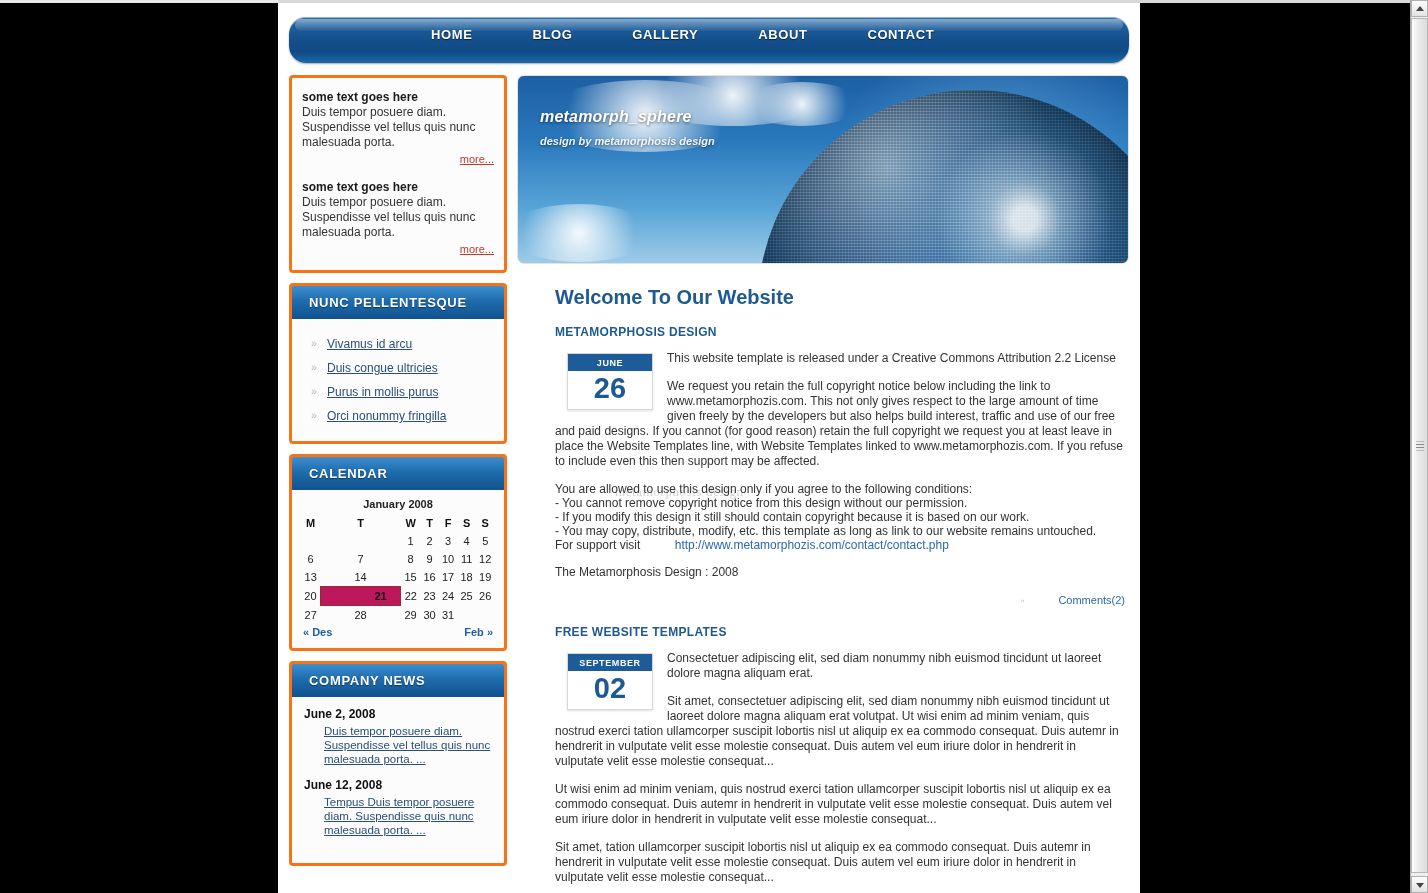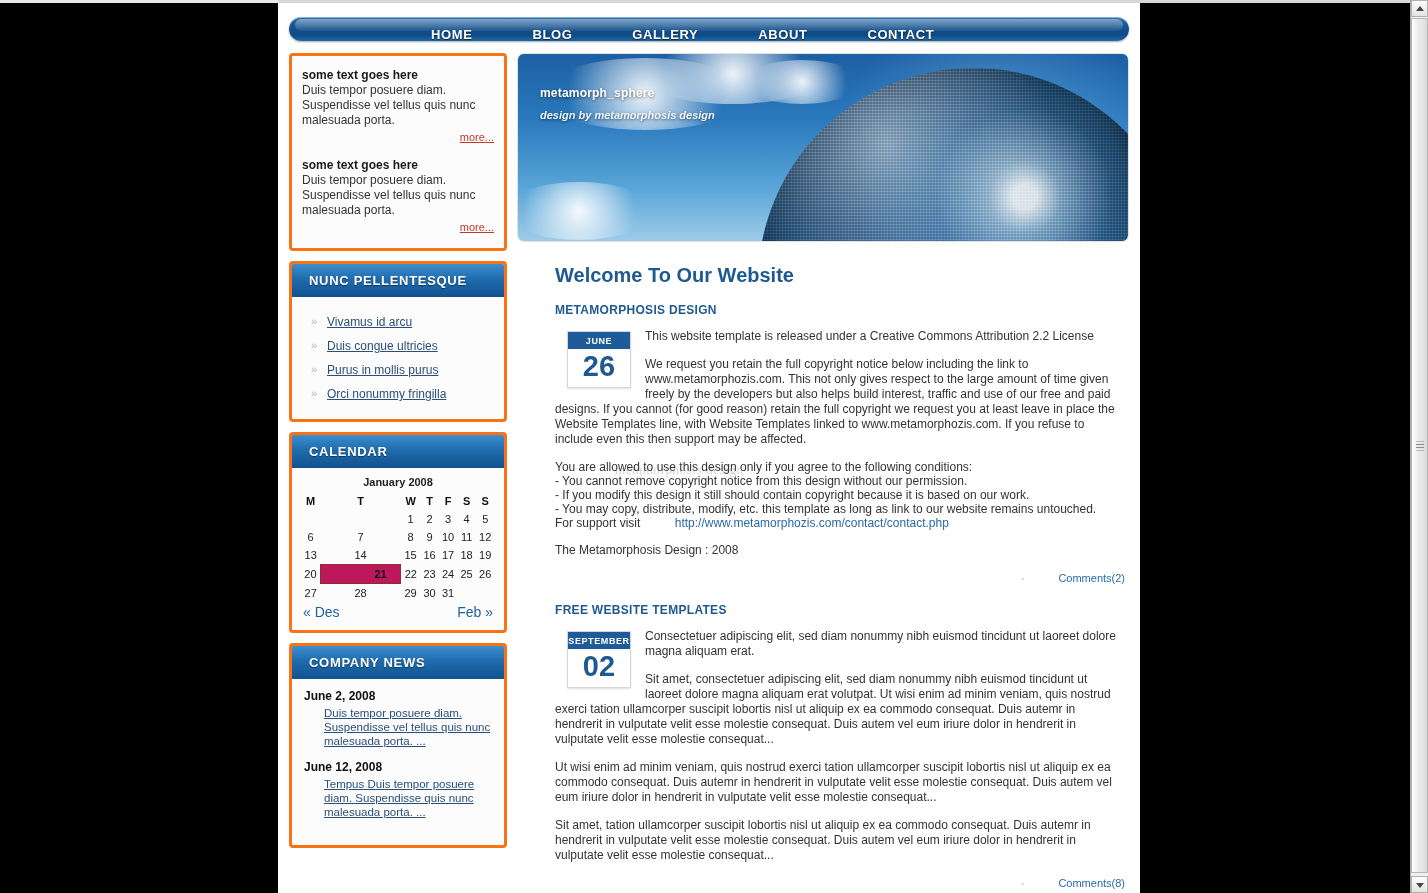--- a/index.html
+++ b/index.html
@@ -51,21 +51,21 @@
     position: absolute; left: 278px; top: 3px;
     width: 862px; height: 890px;
     background: #ffffff;
     font-size: 12px; color: #333;
   }
   #inner { width: 840px; margin: 0 auto; padding-top: 14px; }
 
   
   .navbar {
     position: relative;
-    height: 24px;
+    height: 46px;
     border-radius: 17px;
     background: linear-gradient(to bottom, #2f72ad 0%, #1e5e9c 18%, #14508c 50%, #0f4a85 75%, #1b6aa8 100%);
     box-shadow: inset 0 1px 0 rgba(255,255,255,.45), 0 1px 2px rgba(0,0,0,.35);
     overflow: hidden;
   }
   .navbar::before {
     content:""; position:absolute; left:6px; right:6px; top:2px; height:12px;
     border-radius: 9px;
     background: linear-gradient(to bottom, rgba(255,255,255,.42), rgba(255,255,255,.04));
     pointer-events:none;
@@ -119,21 +119,21 @@
   
   .cal-wrap { padding: 8px 9px 6px 9px; }
   table.cal { width:100%; border-collapse:collapse; font-size:11px; }
   table.cal caption { font-size:11px; color:#222; padding-bottom:4px; font-weight:bold; }
   table.cal th { font-weight:bold; color:#111; padding: 3px 0; text-align:center; font-size:11px; }
   table.cal td { text-align:center; padding: 3px 0; color:#222; font-size:11px; }
   table.cal td.today {
     border: 1px solid #8c2f2f; background:#be185d; font-weight:bold; color:#111;padding-left:40px;
   }
   .cal-nav { display:flex; justify-content:space-between; padding: 2px 2px 4px 2px; }
-  .cal-nav a { color:#1d5fa0; font-size:14px; font-weight:normal; text-decoration:none; }
+  .cal-nav a { color:#1d5fa0; font-size:11px; font-weight:bold; text-decoration:none; }
 
   
   .news { padding: 10px 12px 14px 12px; }
   .news .date { font-weight:bold; font-size:12px; color:#111; margin-bottom: 3px; }
   .news .item { margin-left: 20px; margin-bottom: 12px; }
   .news .item a { color:#2a4f79; font-size:11.5px; line-height:14px; text-decoration:underline; display:block; }
   .news .blk + .blk { margin-top: 2px; }
 
   
   .banner {
@@ -162,40 +162,40 @@
   .cloud {
     position:absolute; border-radius:50%;
     background: radial-gradient(circle, rgba(255,255,255,.92), rgba(255,255,255,0) 70%);
   }
   .c1 { left: 22px; top: 4px; width: 210px; height: 72px; }
   .c2 { left: 120px; top: -10px; width: 190px; height: 60px; }
   .c3 { left: -14px; top: 128px; width: 150px; height: 58px; }
   .c4 { left: 224px; top: 6px; width: 120px; height: 44px; }
   .banner-text { position:absolute; left: 22px; top: 32px; z-index: 4; }
   .banner-text .t1 {
-    color:#fff; font-weight:bold; font-size:12px;
+    color:#fff; font-style:italic; font-weight:bold; font-size:16px;
     text-shadow: 0 1px 3px rgba(0,0,0,.55); letter-spacing:.2px;
   }
   .banner-text .t2 {
     color:#eef6ff; font-style:italic; font-weight:bold; font-size:11px; margin-top: 9px;
     text-shadow: 0 1px 3px rgba(0,0,0,.55);
   }
 
   
   .content { padding: 12px 4px 0 38px; }
   h1.page-title {
     margin: 10px 0 16px 0; font-size: 20px; color:#1e5a91; font-weight:bold;
   }
   h2.post-title {
     margin: 0 0 12px 0; font-size: 12px; color:#1e5a91; font-weight:bold; letter-spacing:.3px;
   }
   .post { margin-bottom: 6px; }
   .post-body { position: relative; }
   .datebox {
-    float: left; width: 64px; margin: 2px 14px 4px 12px;
+    float: left; width: 86px; margin: 2px 14px 4px 12px;
     border: 1px solid #d8d8d8; background:#fff; text-align:center;
     box-shadow: 0 1px 2px rgba(0,0,0,.12);
   }
   .datebox .m {
     background: #1d5c99; color:#fff; font-size:9px; font-weight:bold;
     letter-spacing:.6px; padding: 4px 0 3px 0;
   }
   .datebox .d {
     color:#1e5a91; font-size:29px; font-weight:bold; padding: 3px 0 6px 0; line-height: 1;
   }

